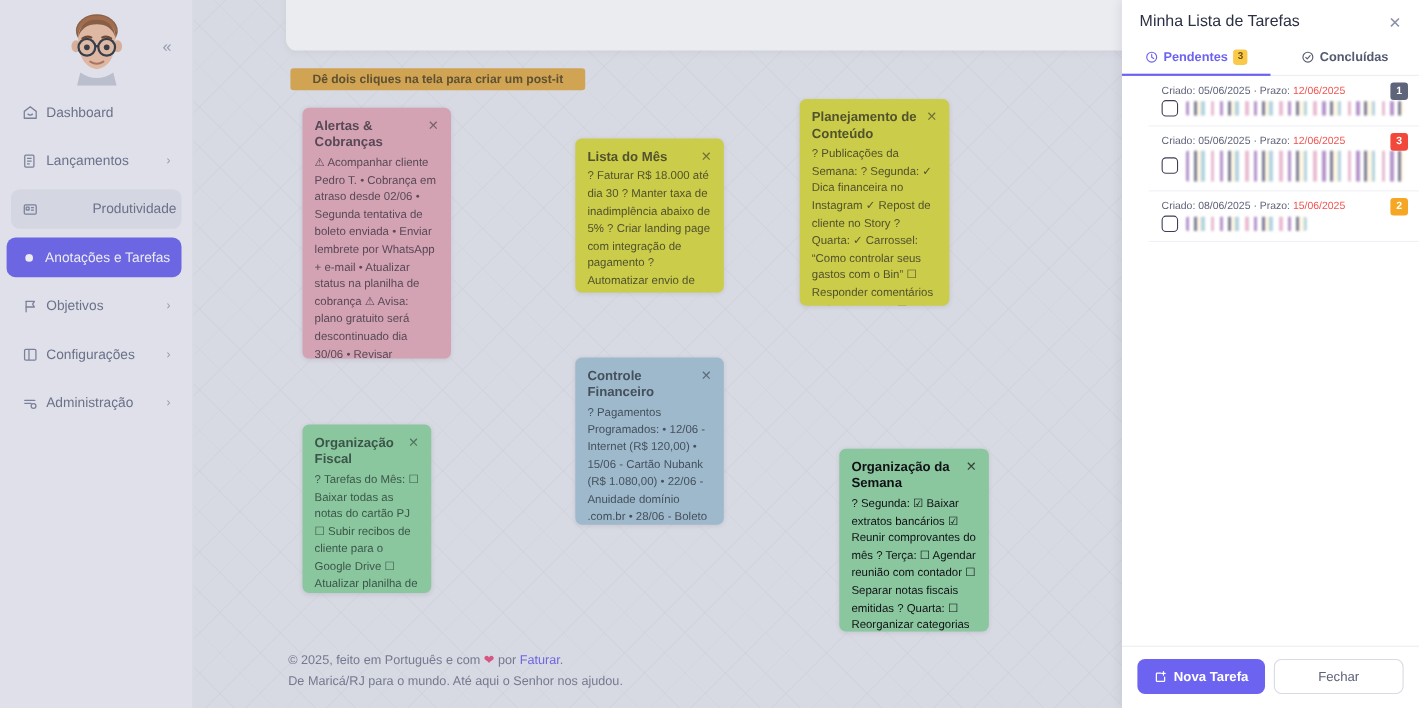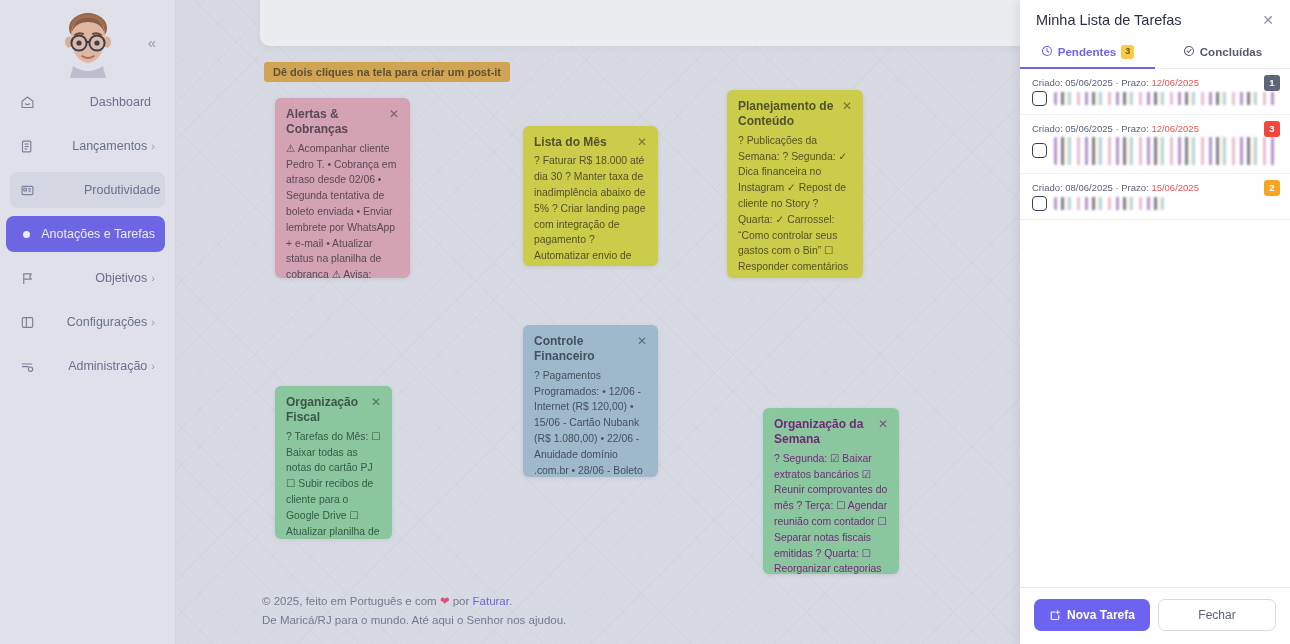--- a/index.html
+++ b/index.html
@@ -27,21 +27,21 @@
     color: #9aa0b5; cursor: pointer; font-size: 15px; line-height: 1;
   }
   .nav { margin-top: 8px; }
   .nav-item {
     position: relative; display: flex; align-items: center;
     height: 36px; margin: 0 10px 8px 10px; padding: 0 10px;
     border-radius: 8px; color: #6a7089; font-size: 12.5px; cursor: pointer;
     white-space: nowrap;
   }
   .nav-item .ico { width: 22px; height: 18px; display: flex; align-items: center; flex: 0 0 22px; color: #7d839b; }
-  .nav-item .lbl { flex: 1; text-align: right; }
+  .nav-item .lbl { flex: 1; }
   .nav-item .chev { color: #9aa0b5; font-size: 11px; margin-left: 4px; }
   .nav-item.group-open { background: #e5e6ee; gap: 42px; }
   .nav-item.active { background: #6c63f0; color: #ffffff; margin-left: 6px; margin-right: 10px; }
   .nav-item.active .dot {
     width: 7px; height: 7px; border-radius: 50%; background: #ffffff;
     margin-left: 7px; margin-right: 11px; flex: 0 0 7px;
   }
 
   
   .main {
@@ -51,21 +51,21 @@
       repeating-linear-gradient(-45deg, rgba(0,0,0,0.018) 0 1px, transparent 1px 26px),
       #e9eaf0;
   }
   .top-card {
     position: absolute; left: 84px; top: -40px; width: 800px; height: 86px;
     background: #ffffff; border-radius: 10px; box-shadow: 0 2px 8px rgba(20,20,50,0.05);
   }
   .hint-pill {
     position: absolute; left: 88px; top: 62px;
     background: #e0ac49; color: #5b4a22; font-size: 11px;
-    padding: 4px 9px; border-radius: 3px; white-space: nowrap; font-weight: 600;
+    padding: 4px 20px; border-radius: 3px; white-space: nowrap; font-weight: 600;
   }
 
   .note {
     position: absolute; border-radius: 6px; padding: 9px 11px 10px 11px;
     box-shadow: 0 1px 4px rgba(20,20,50,0.10);
     overflow: hidden;
   }
   .note .note-head {
     display: flex; align-items: flex-start; justify-content: space-between; gap: 6px;
     margin-bottom: 3px;
@@ -95,30 +95,30 @@
     display: flex; flex-direction: column;
   }
   .drawer-head {
     display: flex; align-items: center; justify-content: space-between;
     padding: 12px 16px 8px 16px;
   }
   .drawer-title { font-size: 14.5px; color: #2c3044; font-weight: 500; }
   .drawer-close { font-size: 14px; color: #8b90a6; cursor: pointer; line-height: 1; }
   .tabs { display: flex; border-bottom: 1px solid #ebedf3; }
   .tab {
-    flex: 1; display: flex; justify-content: center; gap: 5px;
+    flex: 1; display: flex; align-items: center; justify-content: center; gap: 5px;
     padding: 9px 0 8px 0; font-size: 11.6px; color: #555a70; cursor: pointer;
     border-bottom: 2px solid transparent; margin-bottom: -1px; font-weight: 600;
   }
   .tab.active { color: #6c63f0; border-bottom-color: #6c63f0; }
   .tab .tcount {
     background: #fbc94a; color: #6b5410; font-size: 9px; font-weight: 700;
     border-radius: 3px; padding: 1px 4px; line-height: 1.3;
   }
-  .task-list { flex: 1; overflow: hidden; }
+  .task-list { flex: 1; overflow: hidden; margin-left: 24px; }
   .task-row {
     position: relative; padding: 8px 14px 8px 12px; border-bottom: 1px solid #f0f1f6;
   }
   .task-meta { font-size: 9.5px; color: #5d6278; margin-bottom: 3px; }
   .task-meta .due { color: #ef5350; }
   .task-line { display: flex; align-items: center; gap: 7px; }
   .task-check {
     width: 15px; height: 15px; border: 1.6px solid #3b3f55; border-radius: 4px;
     flex: 0 0 15px; cursor: pointer; background: #fff;
   }
@@ -268,21 +268,21 @@
 
     </nav>
   </aside>
 
   <main class="main">
     <div class="top-card"></div>
 
     <div class="hint-pill">Dê dois cliques na tela para criar um post-it</div>
 
     <div id="notes-layer">
-        <div class="note" style="left: 99px; top: 98px; width: 135px; height: 180px; background: rgb(227, 170, 184); color: rgb(85, 65, 76);">
+        <div class="note" style="left: 99px; top: 98px; width: 135px; height: 228px; background: rgb(227, 170, 184); color: rgb(85, 65, 76);">
           <div class="note-head">
             <div class="note-title">Alertas &amp; Cobranças</div>
             <div class="note-close">✕</div>
           </div>
           <div class="note-body">⚠ Acompanhar cliente Pedro T. • Cobrança em atraso desde 02/06 • Segunda tentativa de boleto enviada • Enviar lembrete por WhatsApp + e-mail • Atualizar status na planilha de cobrança ⚠ Avisa: plano gratuito será descontinuado dia 30/06 • Revisar comunicação • Disparar e-mails em massa • Criar alerta no painel</div>
         </div>
         <div class="note" style="left: 347px; top: 126px; width: 135px; height: 140px; background: rgb(218, 218, 62); color: rgb(77, 77, 28);">
           <div class="note-head">
             <div class="note-title">Lista do Mês</div>
             <div class="note-close">✕</div>
@@ -303,21 +303,21 @@
           </div>
           <div class="note-body">? Pagamentos Programados: • 12/06 - Internet (R$ 120,00) • 15/06 - Cartão Nubank (R$ 1.080,00) • 22/06 - Anuidade domínio .com.br • 28/06 - Boleto MEI mensal (DAS) ? Pagamentos feitos: ✓ Aluguel: R$ 1.200 ✓ Luz: R$ 192,50 ✓ Adobe (débito automático): R$ 90</div>
         </div>
         <div class="note" style="left: 99px; top: 386px; width: 117px; height: 153px; background: rgb(143, 211, 160); color: rgb(50, 81, 60);">
           <div class="note-head">
             <div class="note-title">Organização Fiscal</div>
             <div class="note-close">✕</div>
           </div>
           <div class="note-body">? Tarefas do Mês: ☐ Baixar todas as notas do cartão PJ ☐ Subir recibos de cliente para o Google Drive ☐ Atualizar planilha de despesas variáveis ☐ Validar categorias de lançamentos no Bin ☐ Revisar boletos emitidos no mês ? Prazo final para envio ao contador: 27/06</div>
         </div>
-        <div class="note" style="left: 587px; top: 408px; width: 136px; height: 166px; background: rgb(143, 211, 160); color: #701a75;">
+        <div class="note" style="left: 587px; top: 408px; width: 136px; height: 166px; background: rgb(143, 211, 160); color: #000000;">
           <div class="note-head">
             <div class="note-title">Organização da Semana</div>
             <div class="note-close">✕</div>
           </div>
           <div class="note-body">? Segunda: ☑ Baixar extratos bancários ☑ Reunir comprovantes do mês ? Terça: ☐ Agendar reunião com contador ☐ Separar notas fiscais emitidas ? Quarta: ☐ Reorganizar categorias no painel do Bin ☐ Subir arquivo com despesas fixas ? Revisar tarefas agendadas</div>
         </div>
       </div>
 
     <div class="footer">
       <div>

